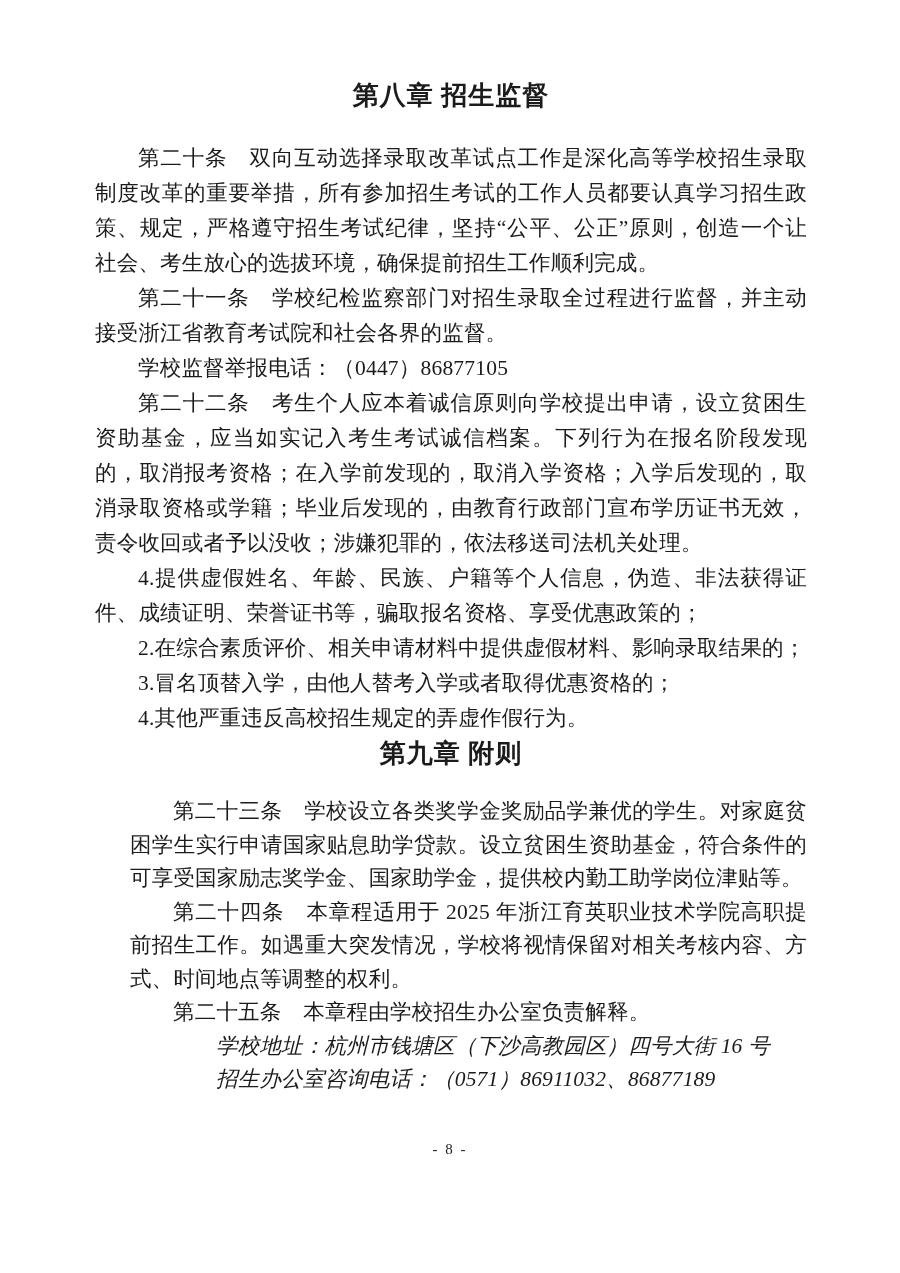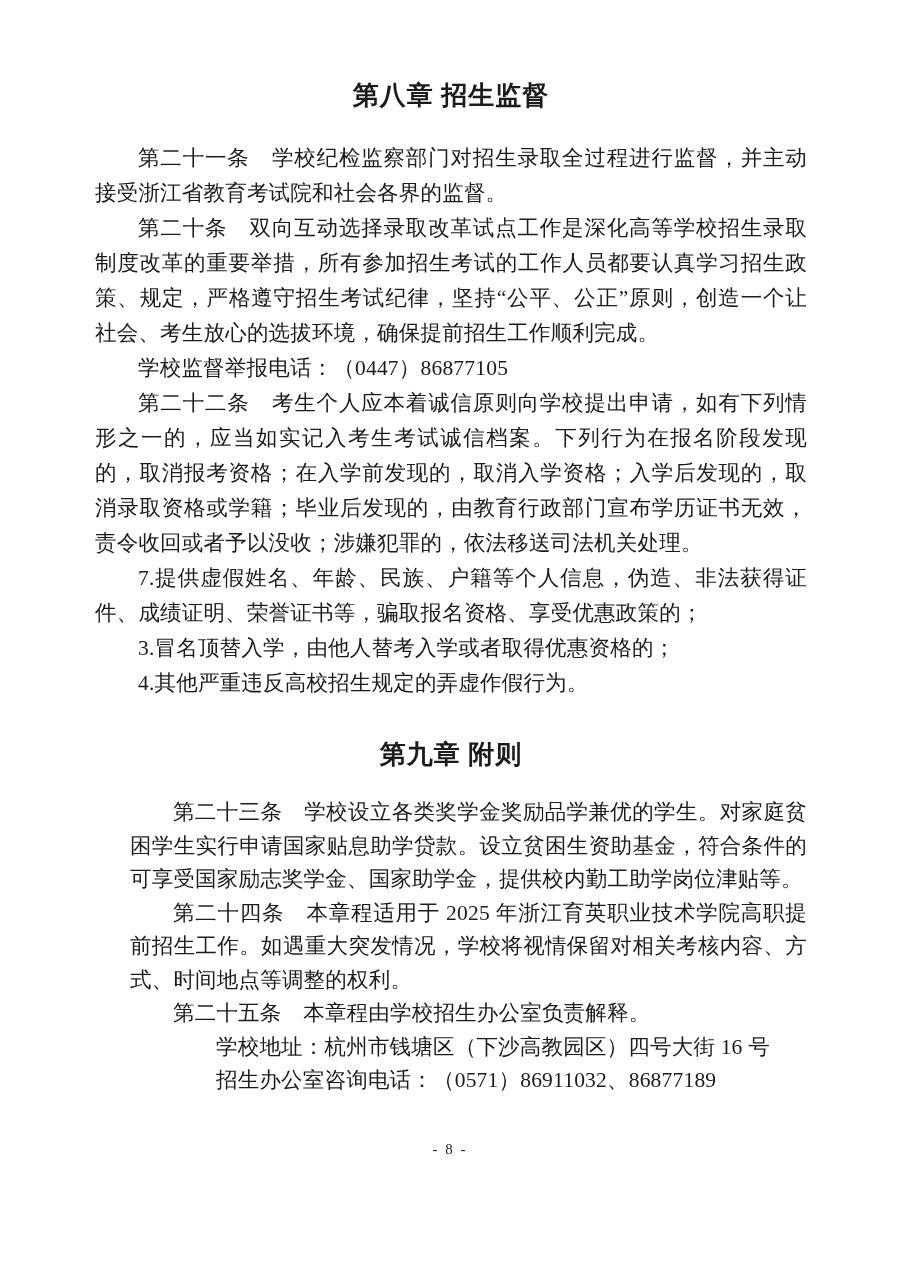--- a/index.html
+++ b/index.html
@@ -31,26 +31,25 @@
   .chapter-heading {
     font-size: 26px;
     font-weight: 700;
     text-align: center;
     line-height: 35px;
     margin-bottom: 28px;
     letter-spacing: 1px;
   }
 
   .chapter-heading.second {
-    margin-top: 36px;
     margin-bottom: 24px;
   }
 
   p.para { text-indent: 2em; }
-  p.contact { text-indent: 4em; }
+  p.contact { text-indent: 4em; font-style: italic; }
 
   .section9 p { line-height: 33.5px; margin-left: 35px; }
 
   .page-footer {
     position: absolute;
     left: 0;
     right: 0;
     bottom: 38px;
     text-align: center;
     font-size: 15px;
@@ -60,30 +59,31 @@
 </style>
 </head>
 <body>
 
 <div class="page">
   <main class="content">
 
     <section>
       <h1 class="chapter-heading">第八章 招生监督</h1>
 
+      <p class="para">第二十条　双向互动选择录取改革试点工作是深化高等学校招生录取制度改革的重要举措，所有参加招生考试的工作人员都要认真学习招生政策、规定，严格遵守招生考试纪律，坚持“公平、公正”原则，创造一个让社会、考生放心的选拔环境，确保提前招生工作顺利完成。</p>
+
       <p class="para">第二十一条　学校纪检监察部门对招生录取全过程进行监督，并主动接受浙江省教育考试院和社会各界的监督。</p>
-
-      <p class="para">第二十条　双向互动选择录取改革试点工作是深化高等学校招生录取制度改革的重要举措，所有参加招生考试的工作人员都要认真学习招生政策、规定，严格遵守招生考试纪律，坚持“公平、公正”原则，创造一个让社会、考生放心的选拔环境，确保提前招生工作顺利完成。</p>
 
       <p class="para">学校监督举报电话：（0447）86877105</p>
 
-      <p class="para">第二十二条　考生个人应本着诚信原则向学校提出申请，如有下列情形之一的，应当如实记入考生考试诚信档案。下列行为在报名阶段发现的，取消报考资格；在入学前发现的，取消入学资格；入学后发现的，取消录取资格或学籍；毕业后发现的，由教育行政部门宣布学历证书无效，责令收回或者予以没收；涉嫌犯罪的，依法移送司法机关处理。</p>
+      <p class="para">第二十二条　考生个人应本着诚信原则向学校提出申请，设立贫困生资助基金，应当如实记入考生考试诚信档案。下列行为在报名阶段发现的，取消报考资格；在入学前发现的，取消入学资格；入学后发现的，取消录取资格或学籍；毕业后发现的，由教育行政部门宣布学历证书无效，责令收回或者予以没收；涉嫌犯罪的，依法移送司法机关处理。</p>
 
-      <p class="para">7.提供虚假姓名、年龄、民族、户籍等个人信息，伪造、非法获得证件、成绩证明、荣誉证书等，骗取报名资格、享受优惠政策的；</p>
+      <p class="para">4.提供虚假姓名、年龄、民族、户籍等个人信息，伪造、非法获得证件、成绩证明、荣誉证书等，骗取报名资格、享受优惠政策的；</p>
 
+      <p class="para">2.在综合素质评价、相关申请材料中提供虚假材料、影响录取结果的；</p>
 
       <p class="para">3.冒名顶替入学，由他人替考入学或者取得优惠资格的；</p>
 
       <p class="para">4.其他严重违反高校招生规定的弄虚作假行为。</p>
     </section>
 
     <section class="section9">
       <h1 class="chapter-heading second">第九章 附则</h1>
 
       <p class="para">第二十三条　学校设立各类奖学金奖励品学兼优的学生。对家庭贫困学生实行申请国家贴息助学贷款。设立贫困生资助基金，符合条件的可享受国家励志奖学金、国家助学金，提供校内勤工助学岗位津贴等。</p>

